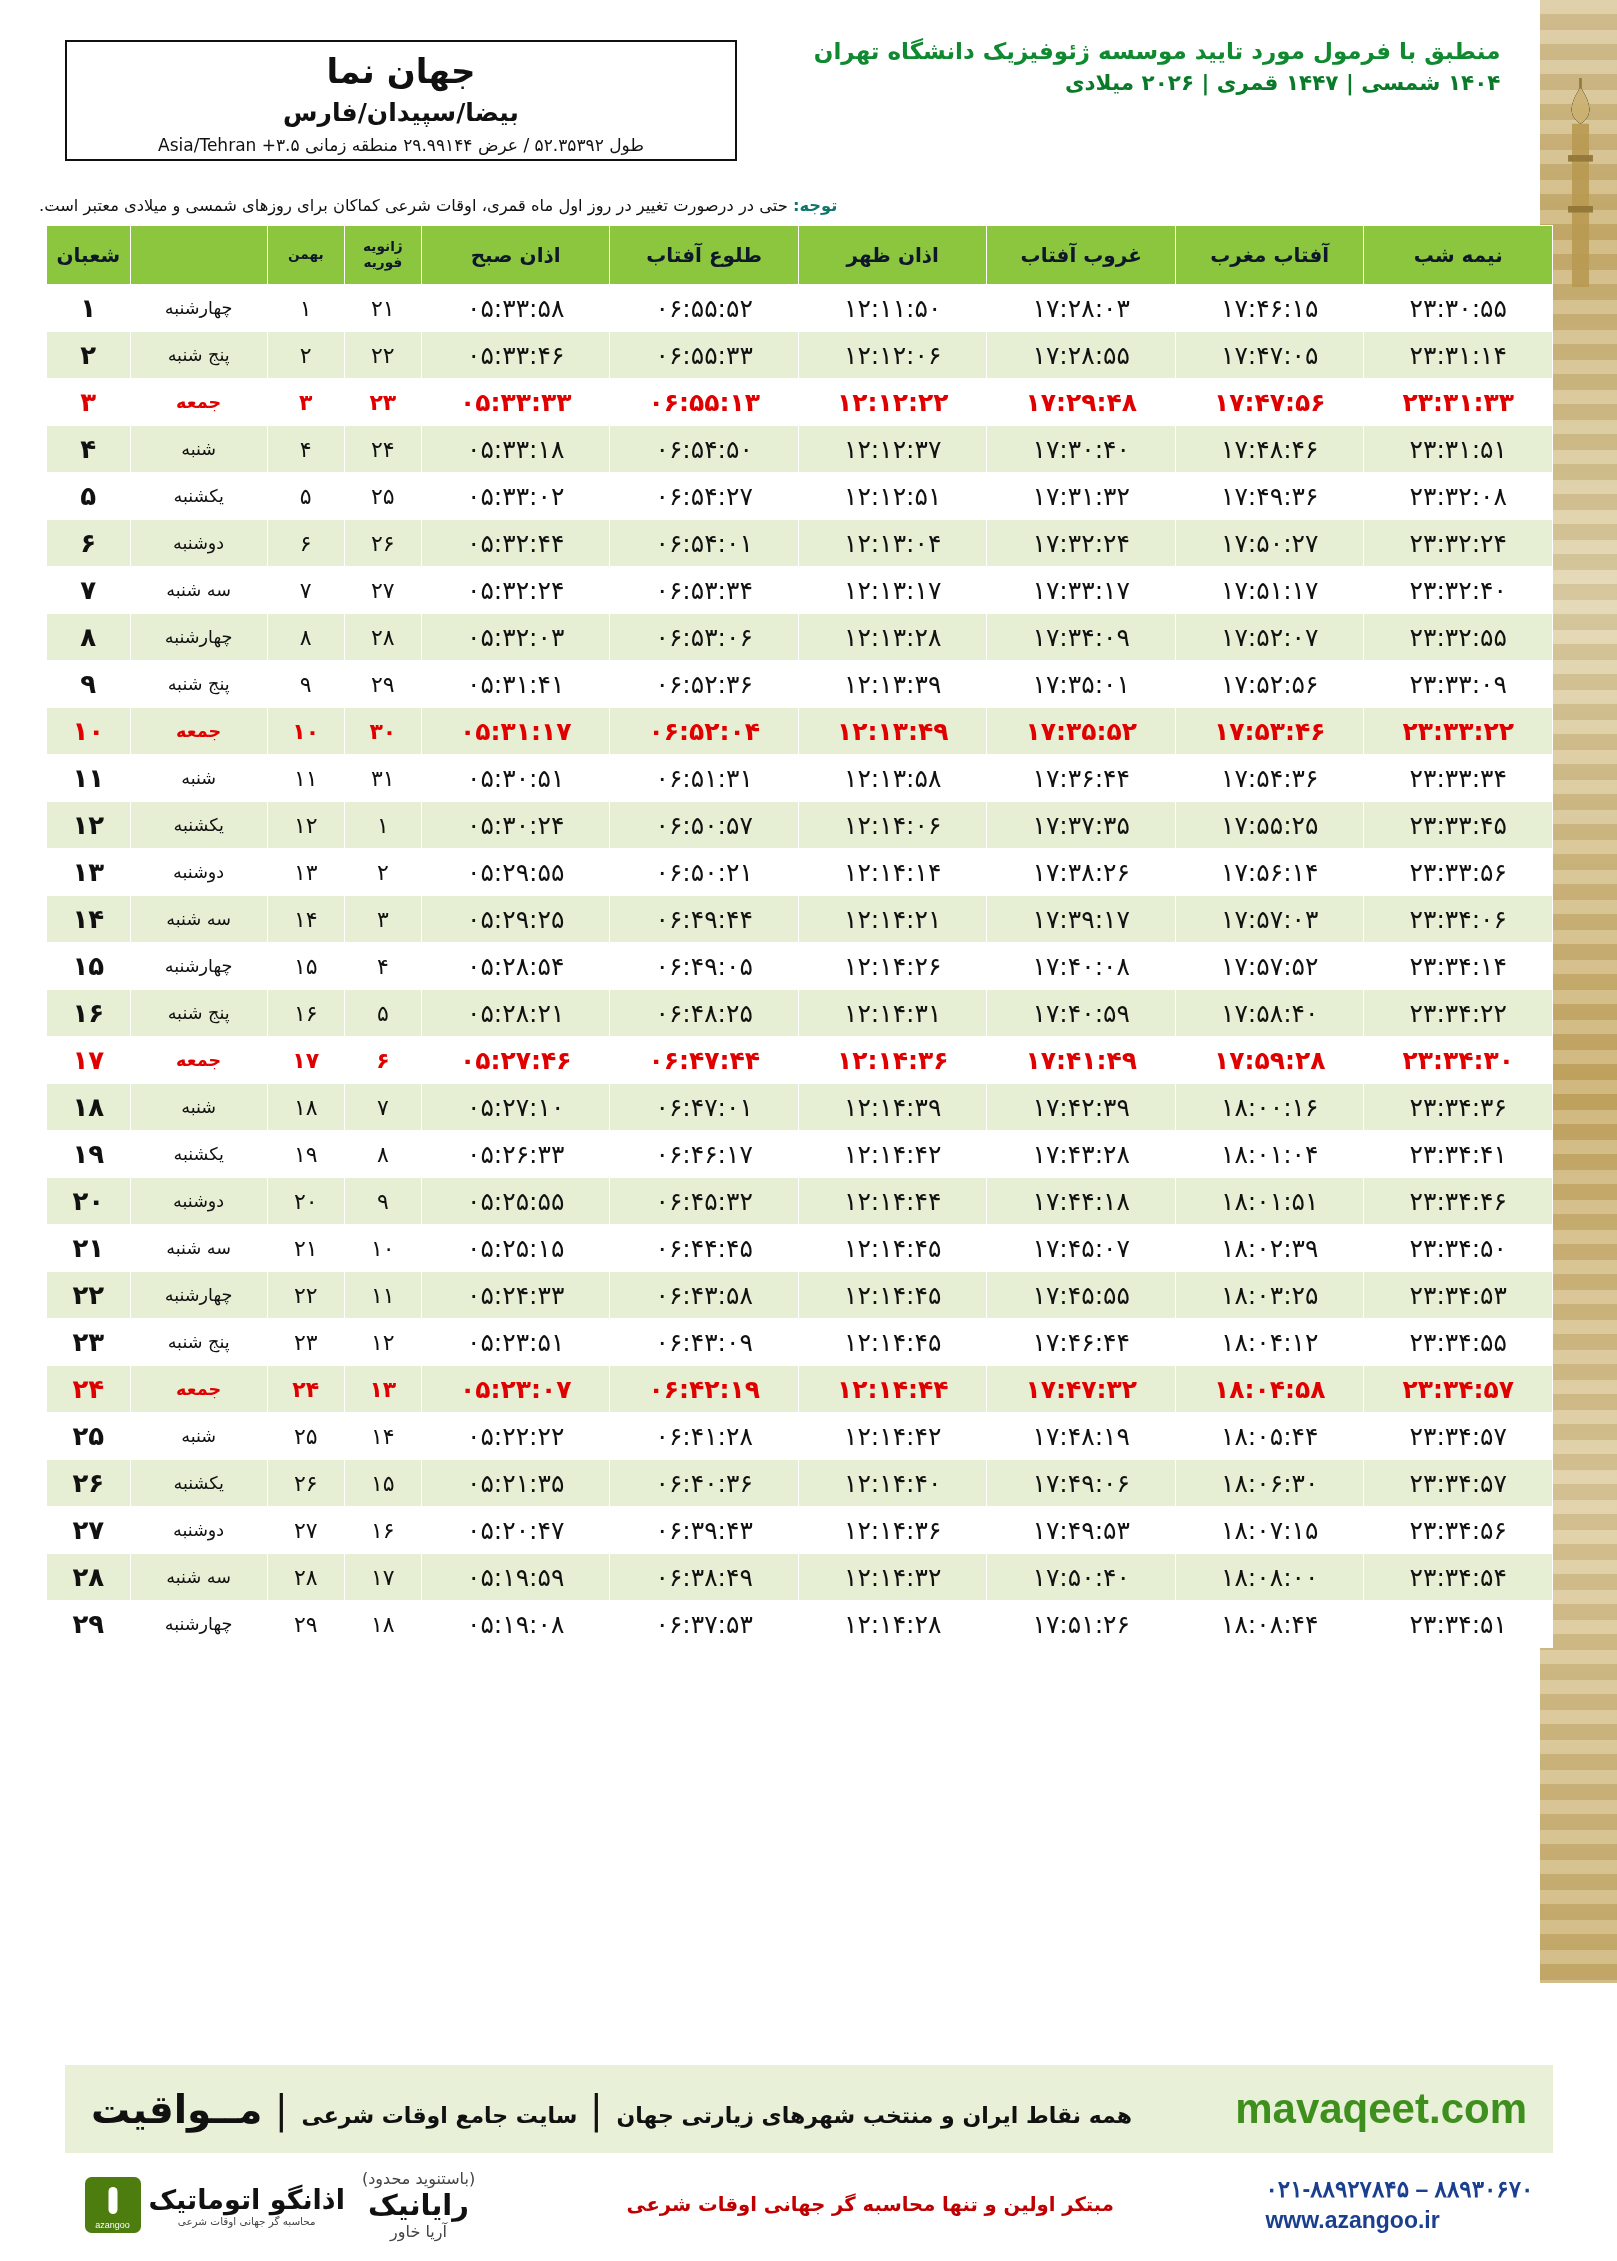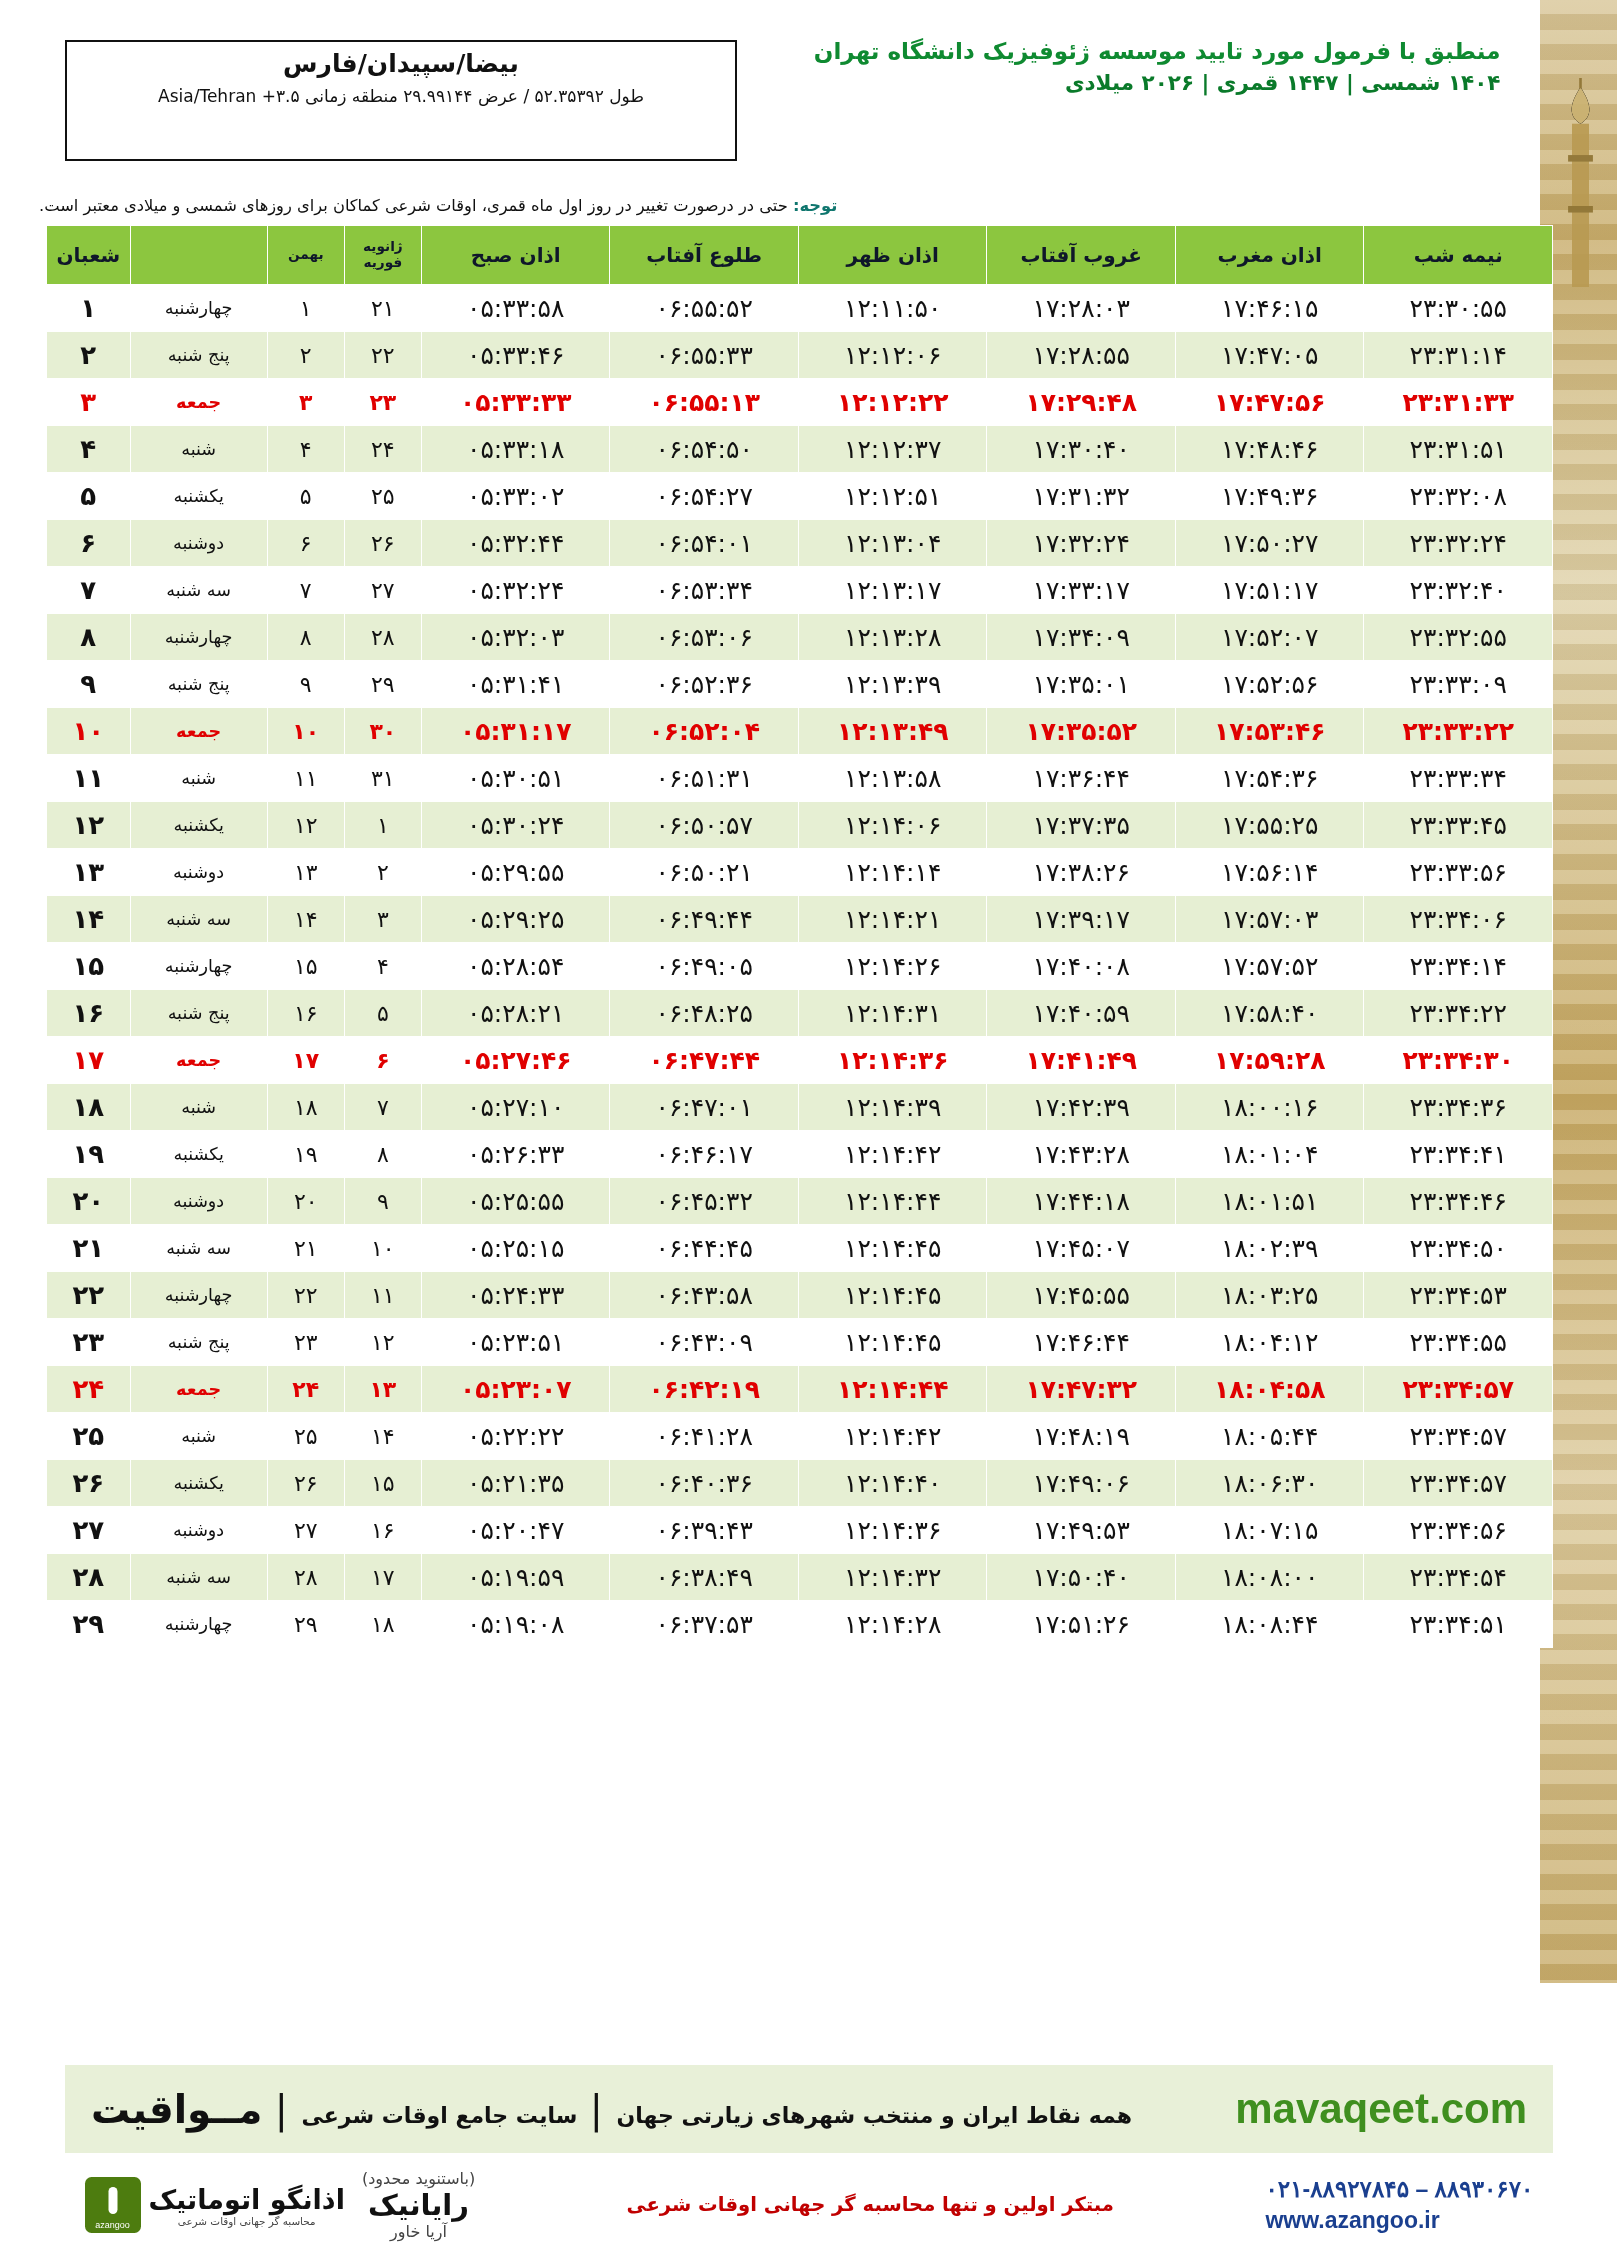--- a/index.html
+++ b/index.html
@@ -338,20 +338,21 @@
   <rect x="37" y="0" width="4" height="16" fill="#8d7232"></rect>
 </svg>
 
 <div class="header">
   <div class="title-block">
     <div class="title-sub">منطبق با فرمول مورد تایید موسسه ژئوفیزیک دانشگاه تهران</div>
     <div class="title-dates">۱۴۰۴ شمسی | ۱۴۴۷ قمری | ۲۰۲۶ میلادی</div>
   </div>
 
   <div class="infobox">
+    <div class="ib-title">جهان نما</div>
     <div class="ib-city">بیضا/سپیدان/فارس</div>
     <div class="ib-coords">طول ۵۲.۳۵۳۹۲ / عرض ۲۹.۹۹۱۴۴ منطقه زمانی ۳.۵+ Asia/Tehran</div>
   </div>
 </div>
 
 <div class="note">
   <b>توجه:</b>
   <span>حتی در درصورت تغییر در روز اول ماه قمری، اوقات شرعی کماکان برای روزهای شمسی و میلادی معتبر است.</span>
 </div>
 
@@ -365,21 +366,21 @@
       <col class="c-tolou">
         <col class="c-sobh">
         <col class="c-greg">
         <col class="c-bahman">
       <col class="c-weekday">
         <col class="c-shaban">
     </colgroup>
     <thead>
       <tr>
         <th>نیمه شب</th>
-        <th>اذان مغرب</th>
+        <th>آفتاب مغرب</th>
         <th>غروب آفتاب</th>
         <th>اذان ظهر</th>
         <th>طلوع آفتاب</th>
         <th>اذان صبح</th>
         <th class="small" style="white-space:pre-line">ژانویه
 فوریه</th>
         <th class="small">بهمن</th>
         <th></th>
         <th>شعبان</th>
       </tr>

